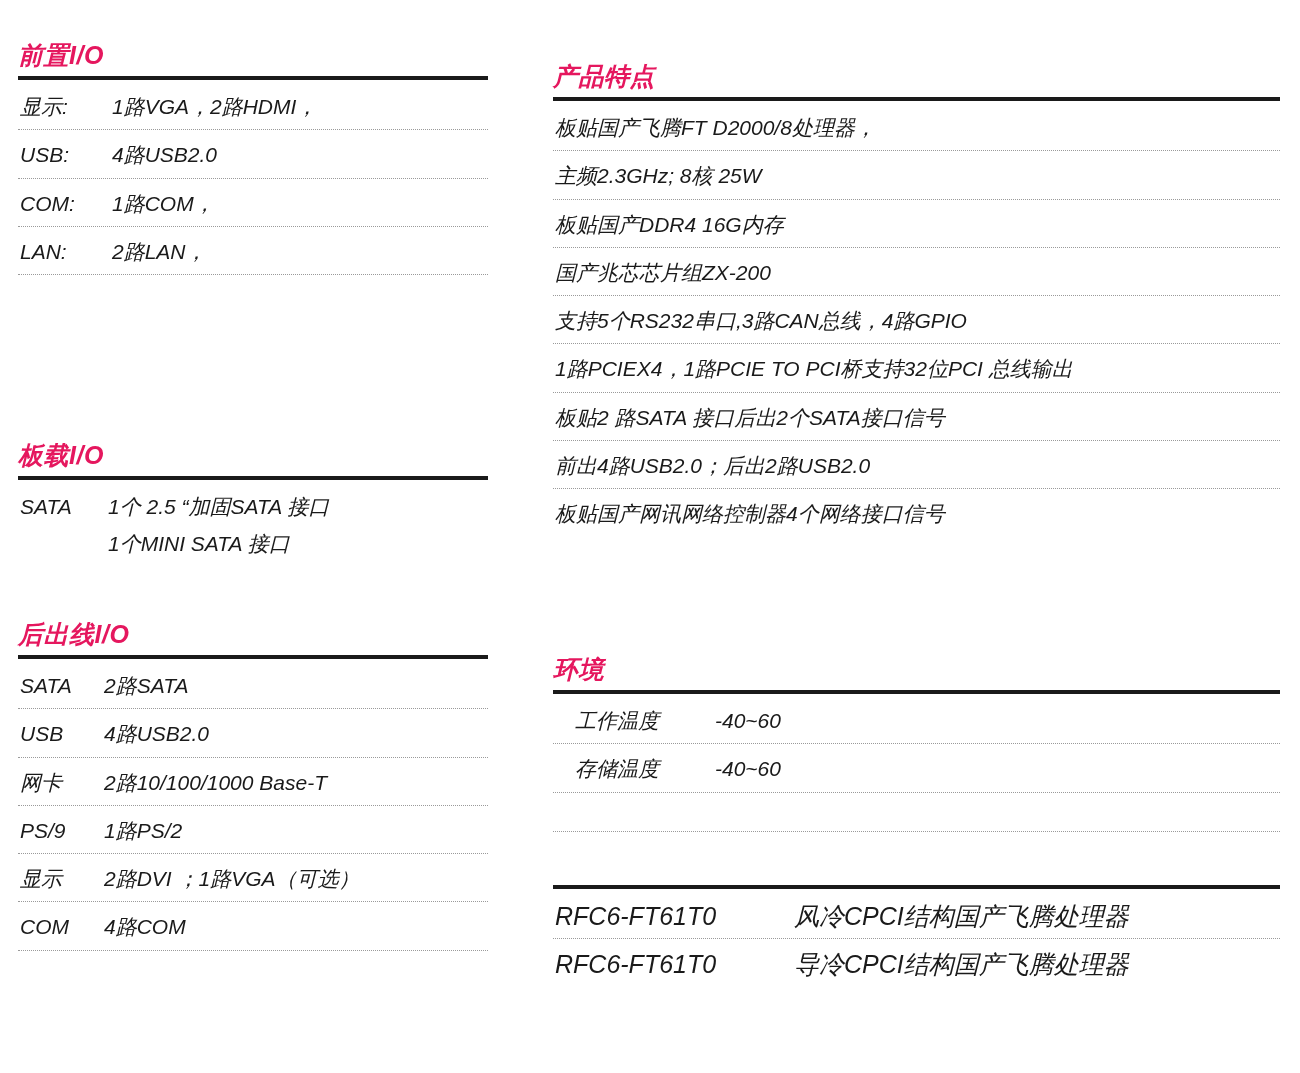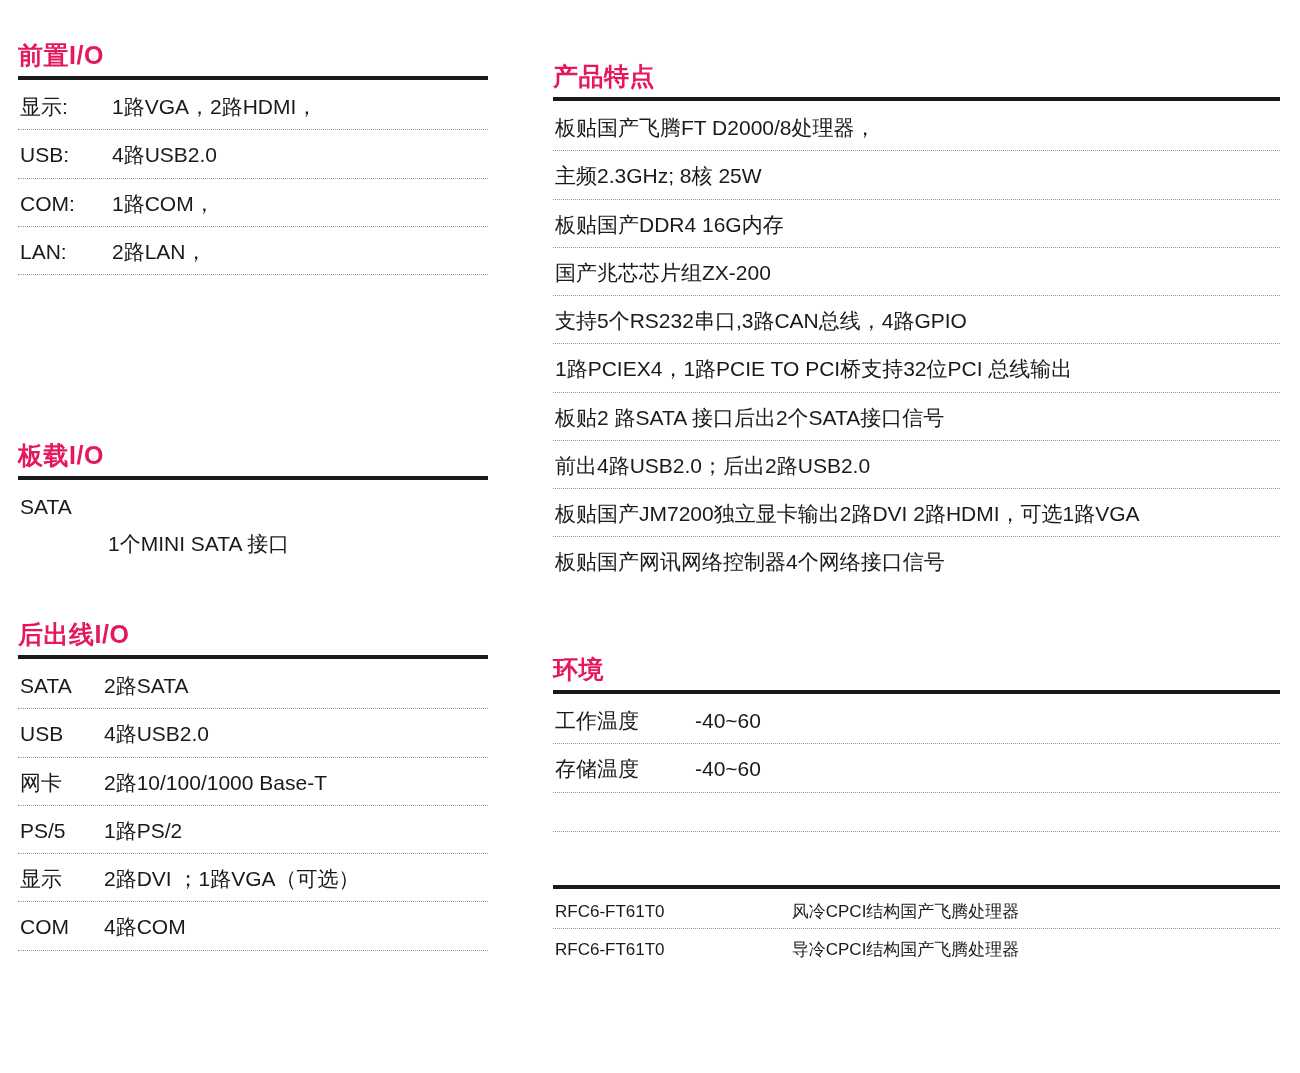--- a/index.html
+++ b/index.html
@@ -12,20 +12,21 @@
     height: 1073px;
     font-family: "Liberation Sans", sans-serif;
     color: #1a1a1a;
     position: relative;
     overflow: hidden;
   }
   .page {
     position: relative;
     width: 1300px;
     height: 1073px;
+    font-style: italic;
   }
   .col {
     position: absolute;
     top: 0;
   }
   .col-left {
     left: 18px;
     width: 470px;
   }
   .col-right {
@@ -82,25 +83,25 @@
   
   .feat {
     font-size: 21px;
     line-height: 1.25;
     border-bottom: 1px dotted #9a9a9a;
     padding: 12px 2px 9px 2px;
     white-space: nowrap;
   }
 
   
-  .env .lbl { width: 140px; display: inline-block; }
+  .env .lbl { width: 140px; display: inline-block; margin-left: 20px; }
 
   
   .guide {
-    font-size: 17px;
+    font-size: 25px;
     line-height: 1.25;
     padding: 10px 2px 6px 2px;
     white-space: nowrap;
     border-bottom: 1px dotted #9a9a9a;
   }
   .guide.last { border-bottom: none; }
   .guide .code { display: inline-block; width: 232px; }
 
   .blk { position: absolute; width: 100%; }
 </style>
@@ -130,20 +131,21 @@
         <span class="lbl">LAN:</span>
         <span class="val">2路LAN，</span>
       </div>
     </div>
 
     <div class="blk" style="top:440px;">
       <div class="section-title">板载I/O</div>
       <div class="rule"></div>
       <div class="row bio noline">
         <span class="lbl">SATA</span>
+        <span class="val">1个 2.5 “加固SATA 接口</span>
       </div>
       <div class="row bio noline bio2" style="padding-top:2px;">
         <span class="val">1个MINI SATA 接口</span>
       </div>
     </div>
 
     <div class="blk" style="top:595px;margin-top:24px;">
       <div class="section-title">后出线I/O</div>
       <div class="rule"></div>
       <div class="row rio">
@@ -152,21 +154,21 @@
       </div>
       <div class="row rio">
         <span class="lbl">USB</span>
         <span class="val">4路USB2.0</span>
       </div>
       <div class="row rio">
         <span class="lbl">网卡</span>
         <span class="val">2路10/100/1000 Base-T</span>
       </div>
       <div class="row rio">
-        <span class="lbl">PS/5</span>
+        <span class="lbl">PS/9</span>
         <span class="val">1路PS/2</span>
       </div>
       <div class="row rio">
         <span class="lbl">显示</span>
         <span class="val">2路DVI ；1路VGA（可选）</span>
       </div>
       <div class="row rio">
         <span class="lbl">COM</span>
         <span class="val">4路COM</span>
       </div>
@@ -180,21 +182,20 @@
       <div class="section-title">产品特点</div>
       <div class="rule"></div>
       <div class="feat">板贴国产飞腾FT D2000/8处理器，</div>
       <div class="feat">主频2.3GHz; 8核 25W</div>
       <div class="feat">板贴国产DDR4 16G内存</div>
       <div class="feat">国产兆芯芯片组ZX-200</div>
       <div class="feat">支持5个RS232串口,3路CAN总线，4路GPIO</div>
       <div class="feat">1路PCIEX4，1路PCIE TO PCI桥支持32位PCI 总线输出</div>
       <div class="feat">板贴2 路SATA 接口后出2个SATA接口信号</div>
       <div class="feat">前出4路USB2.0；后出2路USB2.0</div>
-      <div class="feat">板贴国产JM7200独立显卡输出2路DVI 2路HDMI，可选1路VGA</div>
       <div class="feat" style="border-bottom:none;">板贴国产网讯网络控制器4个网络接口信号</div>
     </div>
 
     <div class="blk" style="top:654px;">
       <div class="section-title">环境</div>
       <div class="rule"></div>
       <div class="row env">
         <span class="lbl">工作温度</span>
         <span class="val">-40~60</span>
       </div>

